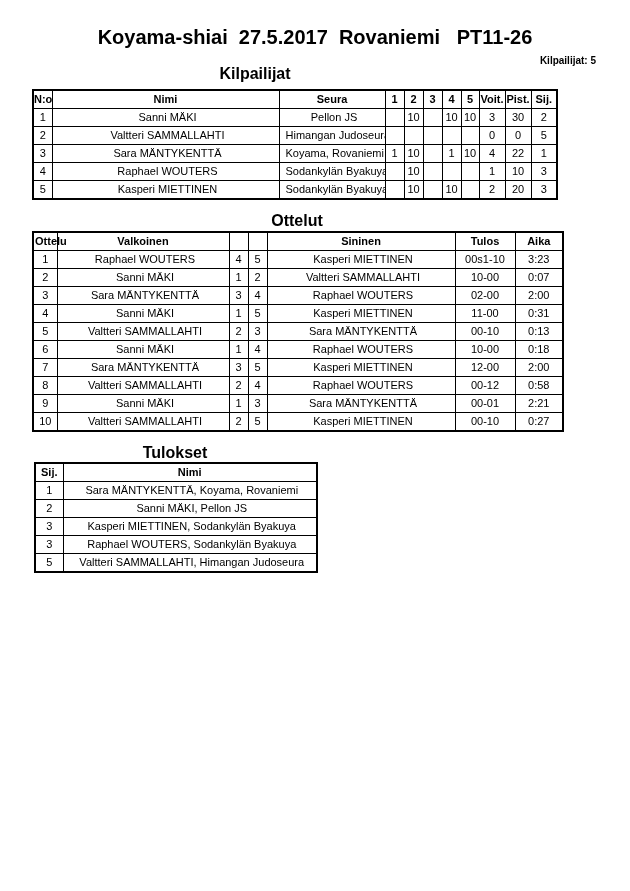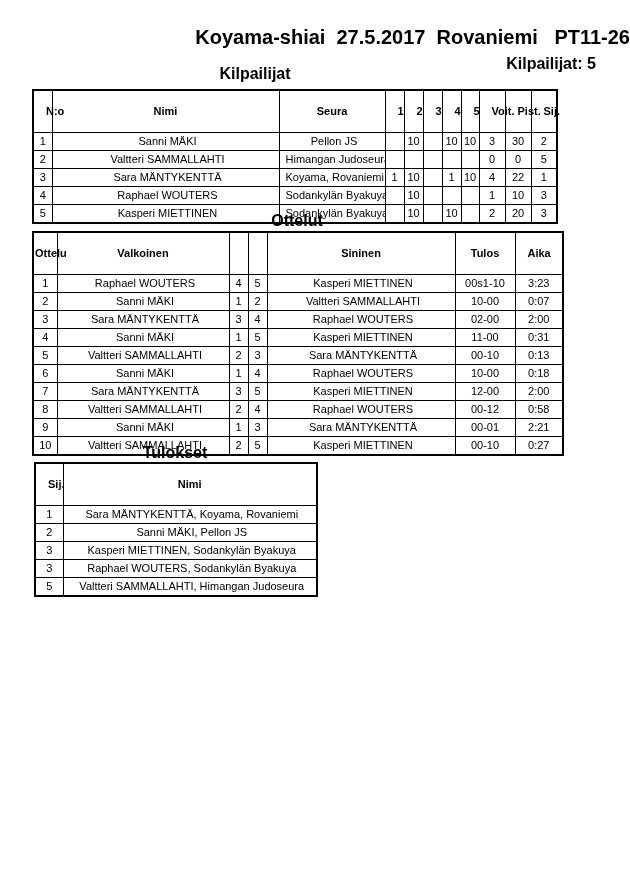--- a/index.html
+++ b/index.html
@@ -4,46 +4,46 @@
 <style>
   * { margin:0; padding:0; box-sizing:border-box; }
   html,body { background:#fff; }
   body {
     width:630px; height:891px; position:relative;
     font-family:"Liberation Sans", sans-serif; color:#000;
   }
   .page { position:absolute; inset:0; background:#fff; }
   .title {
     position:absolute; top:26px; left:0; width:630px;
-    text-align:right; font-size:20px; font-weight:bold; white-space:pre;
+    text-align:center; font-size:20px; font-weight:bold; white-space:pre;
   }
   .count {
     position:absolute; top:55px; right:34px;
-    font-size:16px; font-weight:bold;
+    font-size:10px; font-weight:bold;
   }
   .caption {
     position:absolute; font-size:16px; font-weight:bold; text-align:center;
   }
   .cap1 { top:65px;  left:32px; width:446px; }
   .cap2 { top:212px; left:32px; width:530px;text-align:center; }
   .cap3 { top:444px; left:34px; width:282px; }
 
   table {
     position:absolute; border-collapse:collapse; table-layout:fixed;
     background:#fff; border:2px solid #000;
   }
   .t1 { top:89px;  left:32px; width:524px; }
   .t2 { top:231px; left:32px; width:530px; }
   .t3 { top:462px; left:34px; width:282px; }
 
   th, td {
     border:1px solid #000; height:18px; line-height:17px;
     font-size:11px; white-space:nowrap;
   }
-  th { font-weight:bold; text-align:center; padding:12px; overflow:visible; }
+  th { font-weight:bold; text-align:center; padding:0; overflow:visible; }
   td { overflow:hidden; }
   .a-l { text-align:center;  padding:0 2px 0 6px; }
   .a-c { text-align:center; padding:0; }
   .th-flush { text-align:right; padding-left:1px; }
 </style>
 </head>
 <body>
 
 <div class="page">
 

